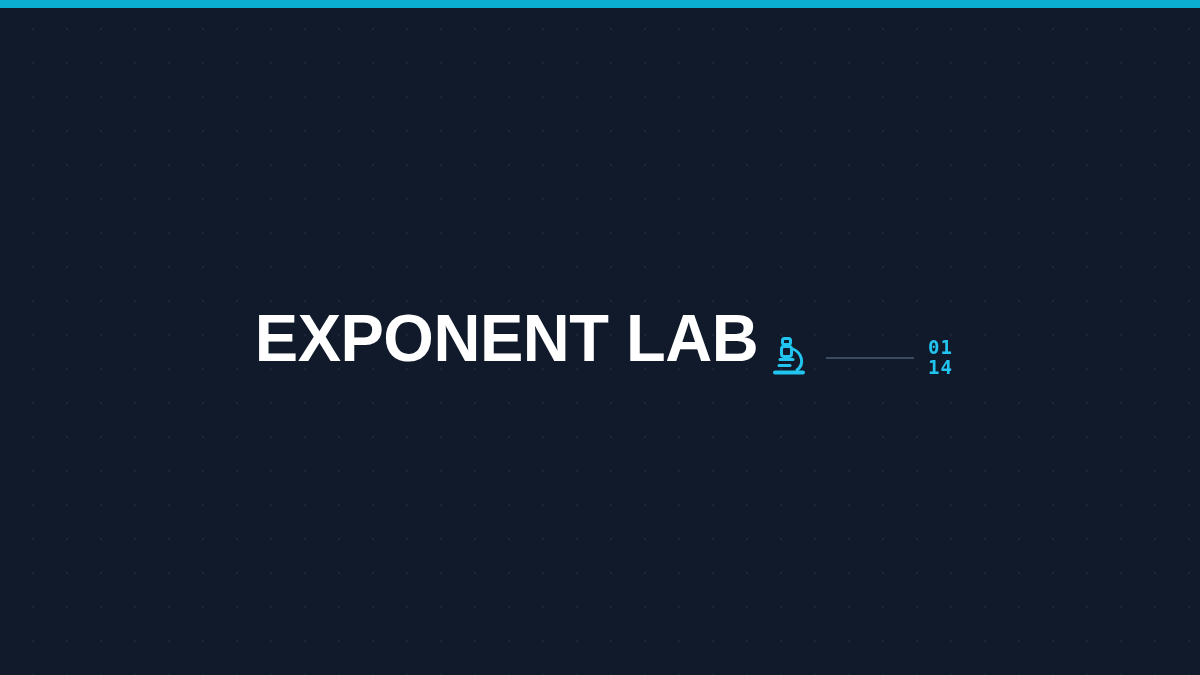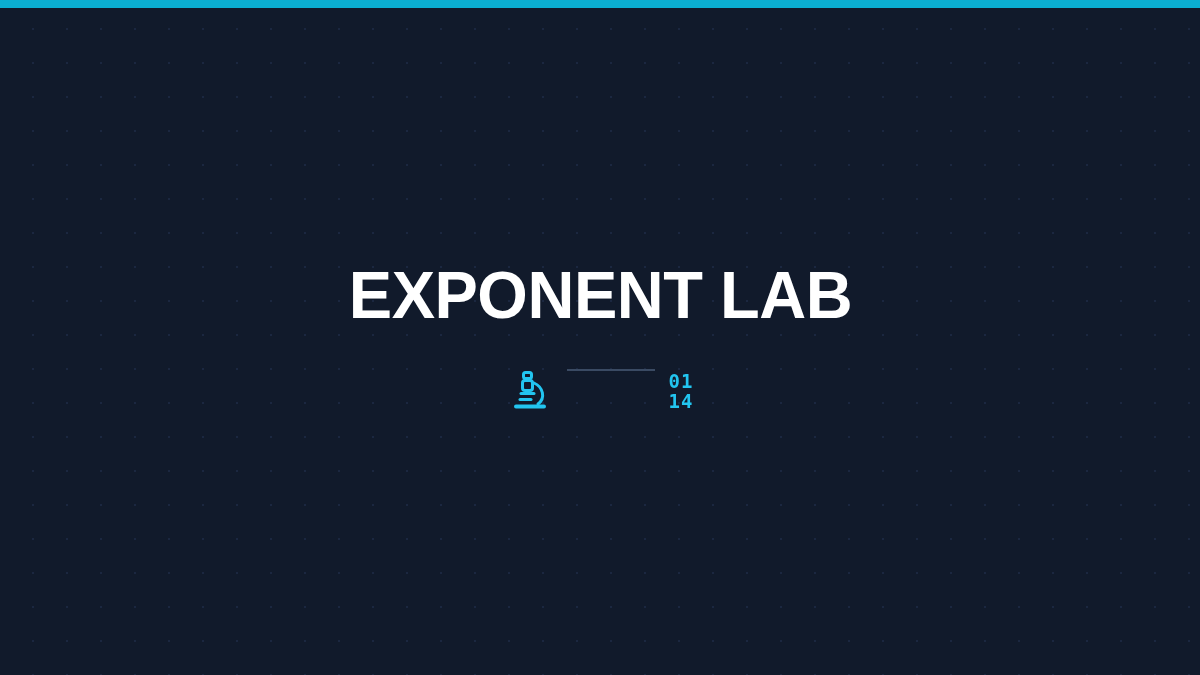--- a/index.html
+++ b/index.html
@@ -35,21 +35,21 @@
     background: #0bafd2;
   }
 
   .content {
     position: absolute;
     top: 0;
     left: 0;
     width: 1200px;
     height: 675px;
     display: flex;
-    flex-direction: column;
+    flex-direction: row;
     align-items: center;
     justify-content: center;
   }
 
   .title {
     margin: 0;
     color: #ffffff;
     font-family: "Liberation Sans", sans-serif;
     font-size: 67px;
     font-weight: bold;
@@ -66,20 +66,21 @@
     font-size: 25px;
     font-weight: normal;
     letter-spacing: 3.0px;
     line-height: 1;
     text-align: center;
   }
 
   .emblem-row {
     margin-top: 41px;
     display: flex;
+    align-items: center;
     justify-content: center;
     gap: 0;
   }
 
   .microscope-icon {
     display: block;
     width: 46px;
     height: 46px;
   }
 

